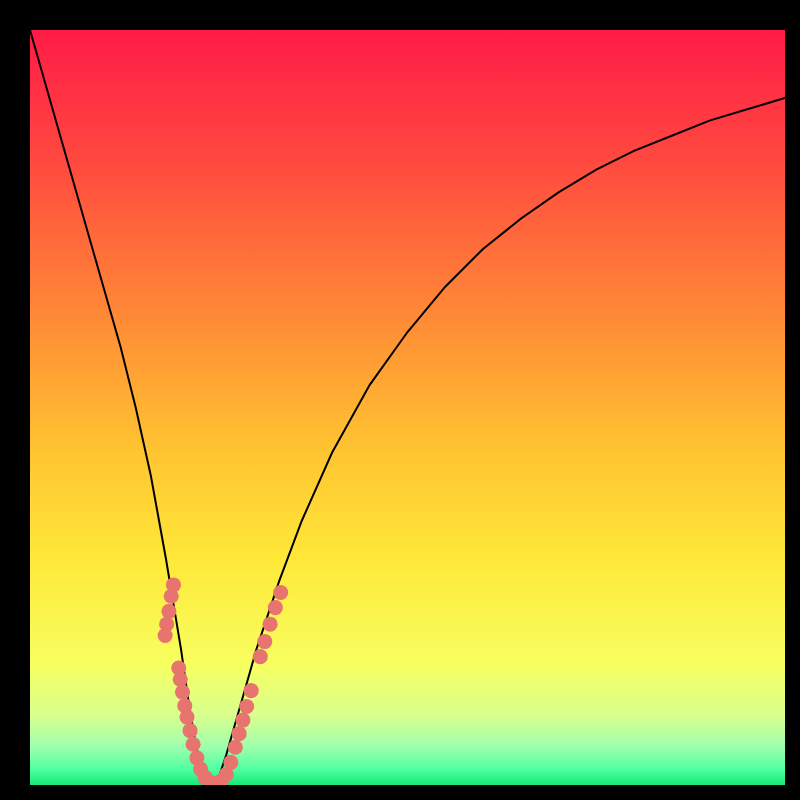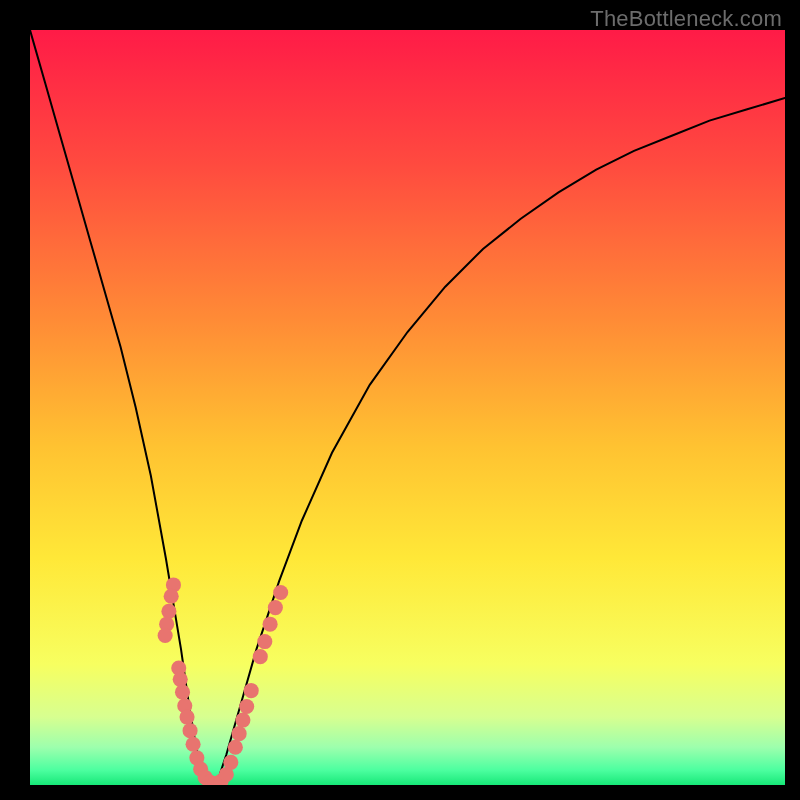--- a/index.html
+++ b/index.html
@@ -96,14 +96,13 @@
           <circle cx="29.3" cy="87.5" r="1" fill="#e8746f"></circle>
           <circle cx="30.5" cy="83" r="1" fill="#e8746f"></circle>
           <circle cx="31.1" cy="81" r="1" fill="#e8746f"></circle>
           <circle cx="31.8" cy="78.7" r="1" fill="#e8746f"></circle>
           <circle cx="32.5" cy="76.5" r="1" fill="#e8746f"></circle>
           <circle cx="33.2" cy="74.5" r="1" fill="#e8746f"></circle>
         </g>
     </svg>
   </div>
 
-  <div class="watermark">TheBottleneck.com</div>
 </div>
 
 </body></html>

